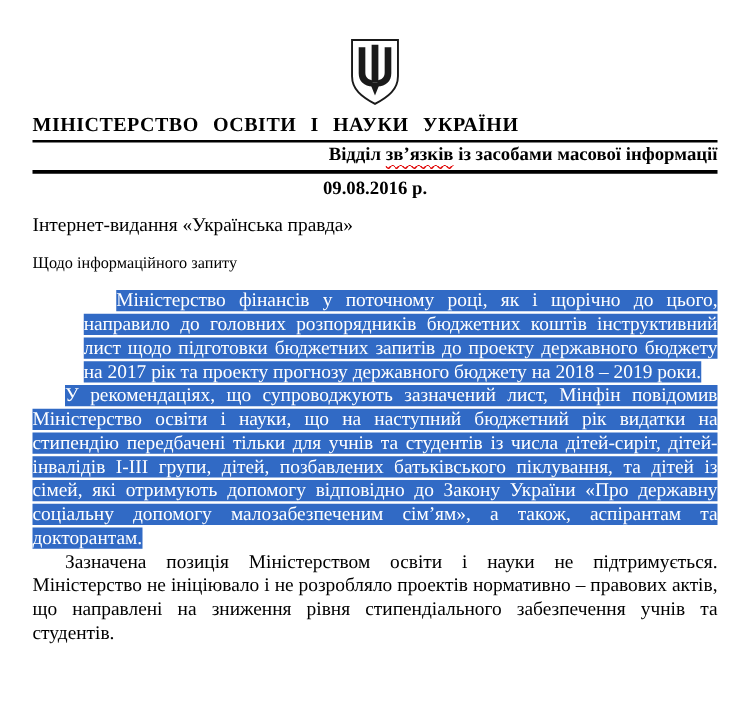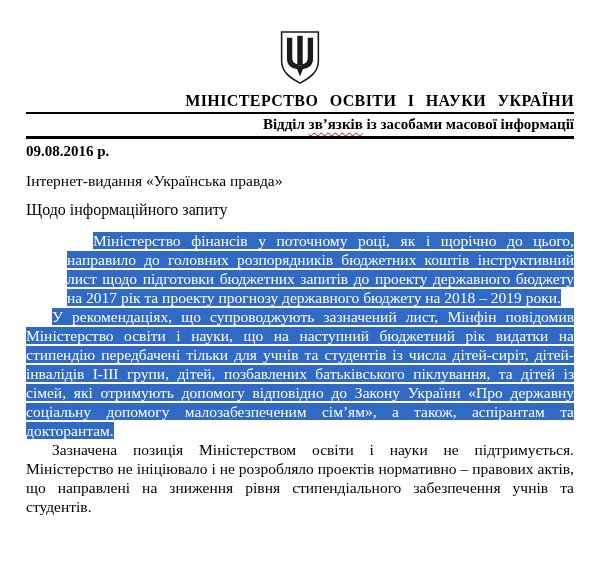--- a/index.html
+++ b/index.html
@@ -8,21 +8,21 @@
     background: #ffffff;
     font-family: "Liberation Serif", serif;
     color: #000;
     overflow: hidden;
   }
   .page { padding: 28px 26px 0 26px; }
 
   .emblem-wrap { text-align: center; height: 62px; }
 
   .ministry-title {
-    text-align: right;
+    text-align: left;
     font-weight: bold;
     font-size: 16px;
     line-height: 17px;
     margin-top: 2px;
     word-spacing: 7px;
     letter-spacing: 0.4px;
   }
   .rule-thin  { border-top: 2px solid #000; margin-top: 3px; }
   .rule-thick { border-top: 3px solid #000; margin-top: 3px; }
 
@@ -40,31 +40,32 @@
     text-decoration-color: #e00000;
     text-decoration-thickness: 1px;
     text-underline-offset: 3px;
   }
 
   .date {
     font-weight: bold;
     font-size: 15px;
     line-height: 18px;
     margin-top: 3px;
+    text-align: center;
   }
 
   .recipient {
     font-size: 15.5px;
     line-height: 18px;
     margin-top: 12px;
     padding-right: 6px;
   }
 
   .subject {
-    font-size: 16px;
+    font-size: 13px;
     line-height: 18px;
     margin-top: 11px;
   }
 
   .para {
     font-size: 15.5px;
     line-height: 19px;
     text-align: justify;
     text-indent: 26px;
     margin: 0;

